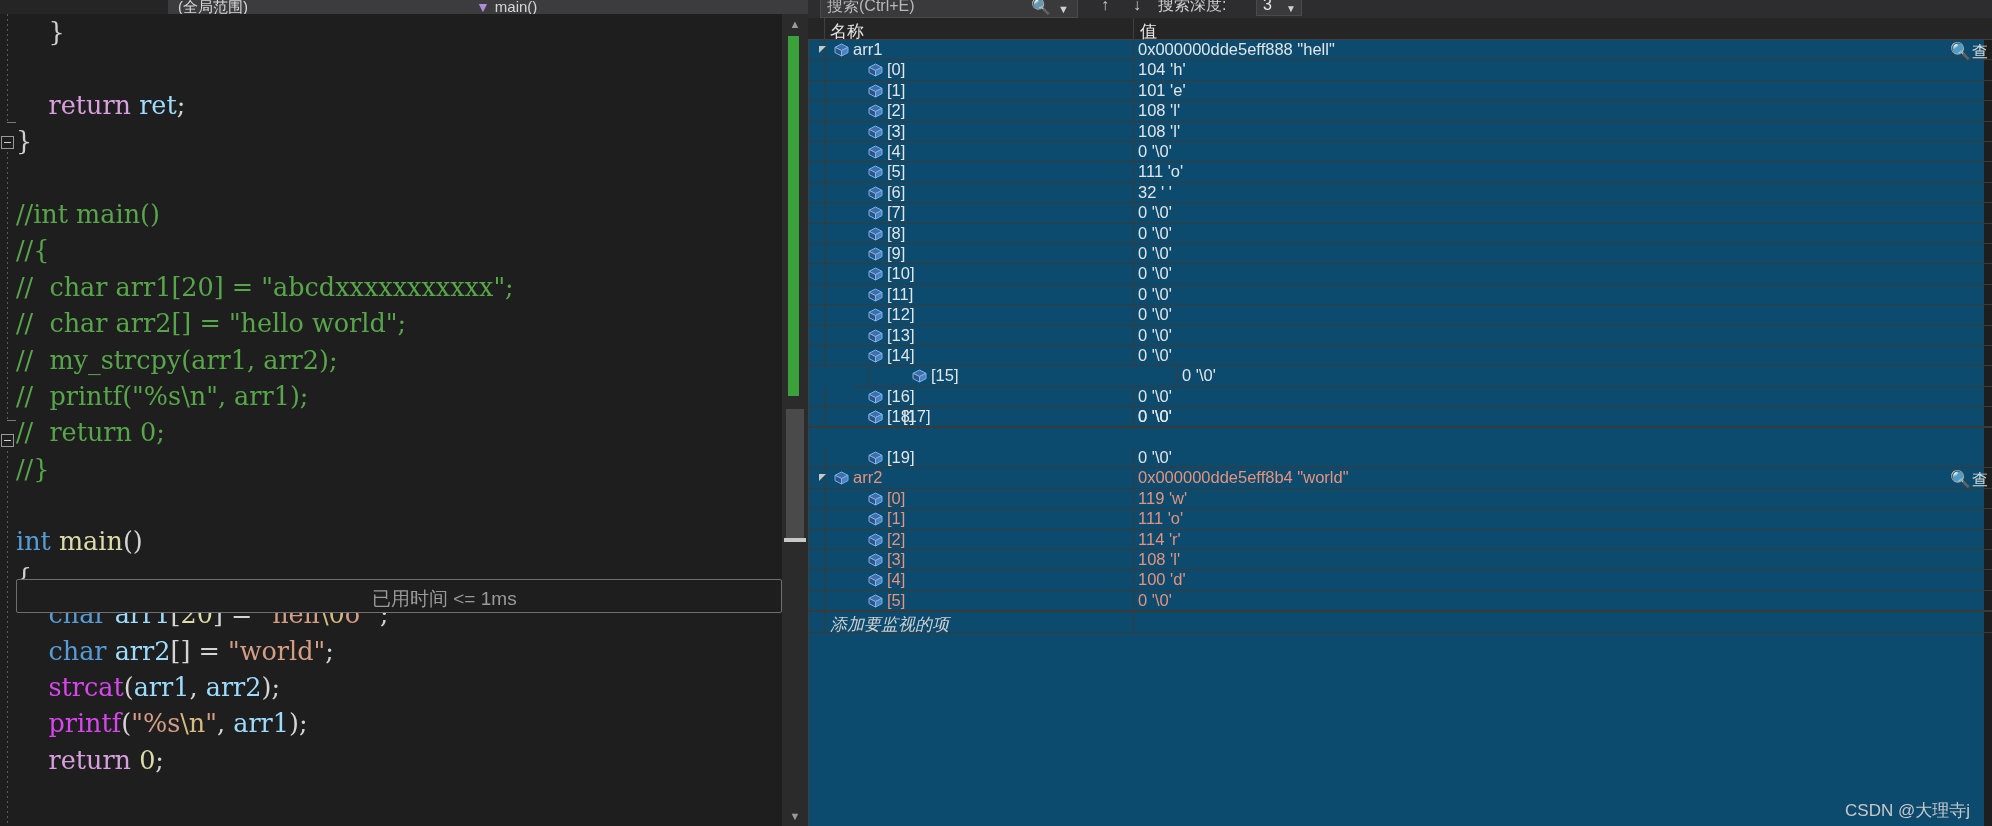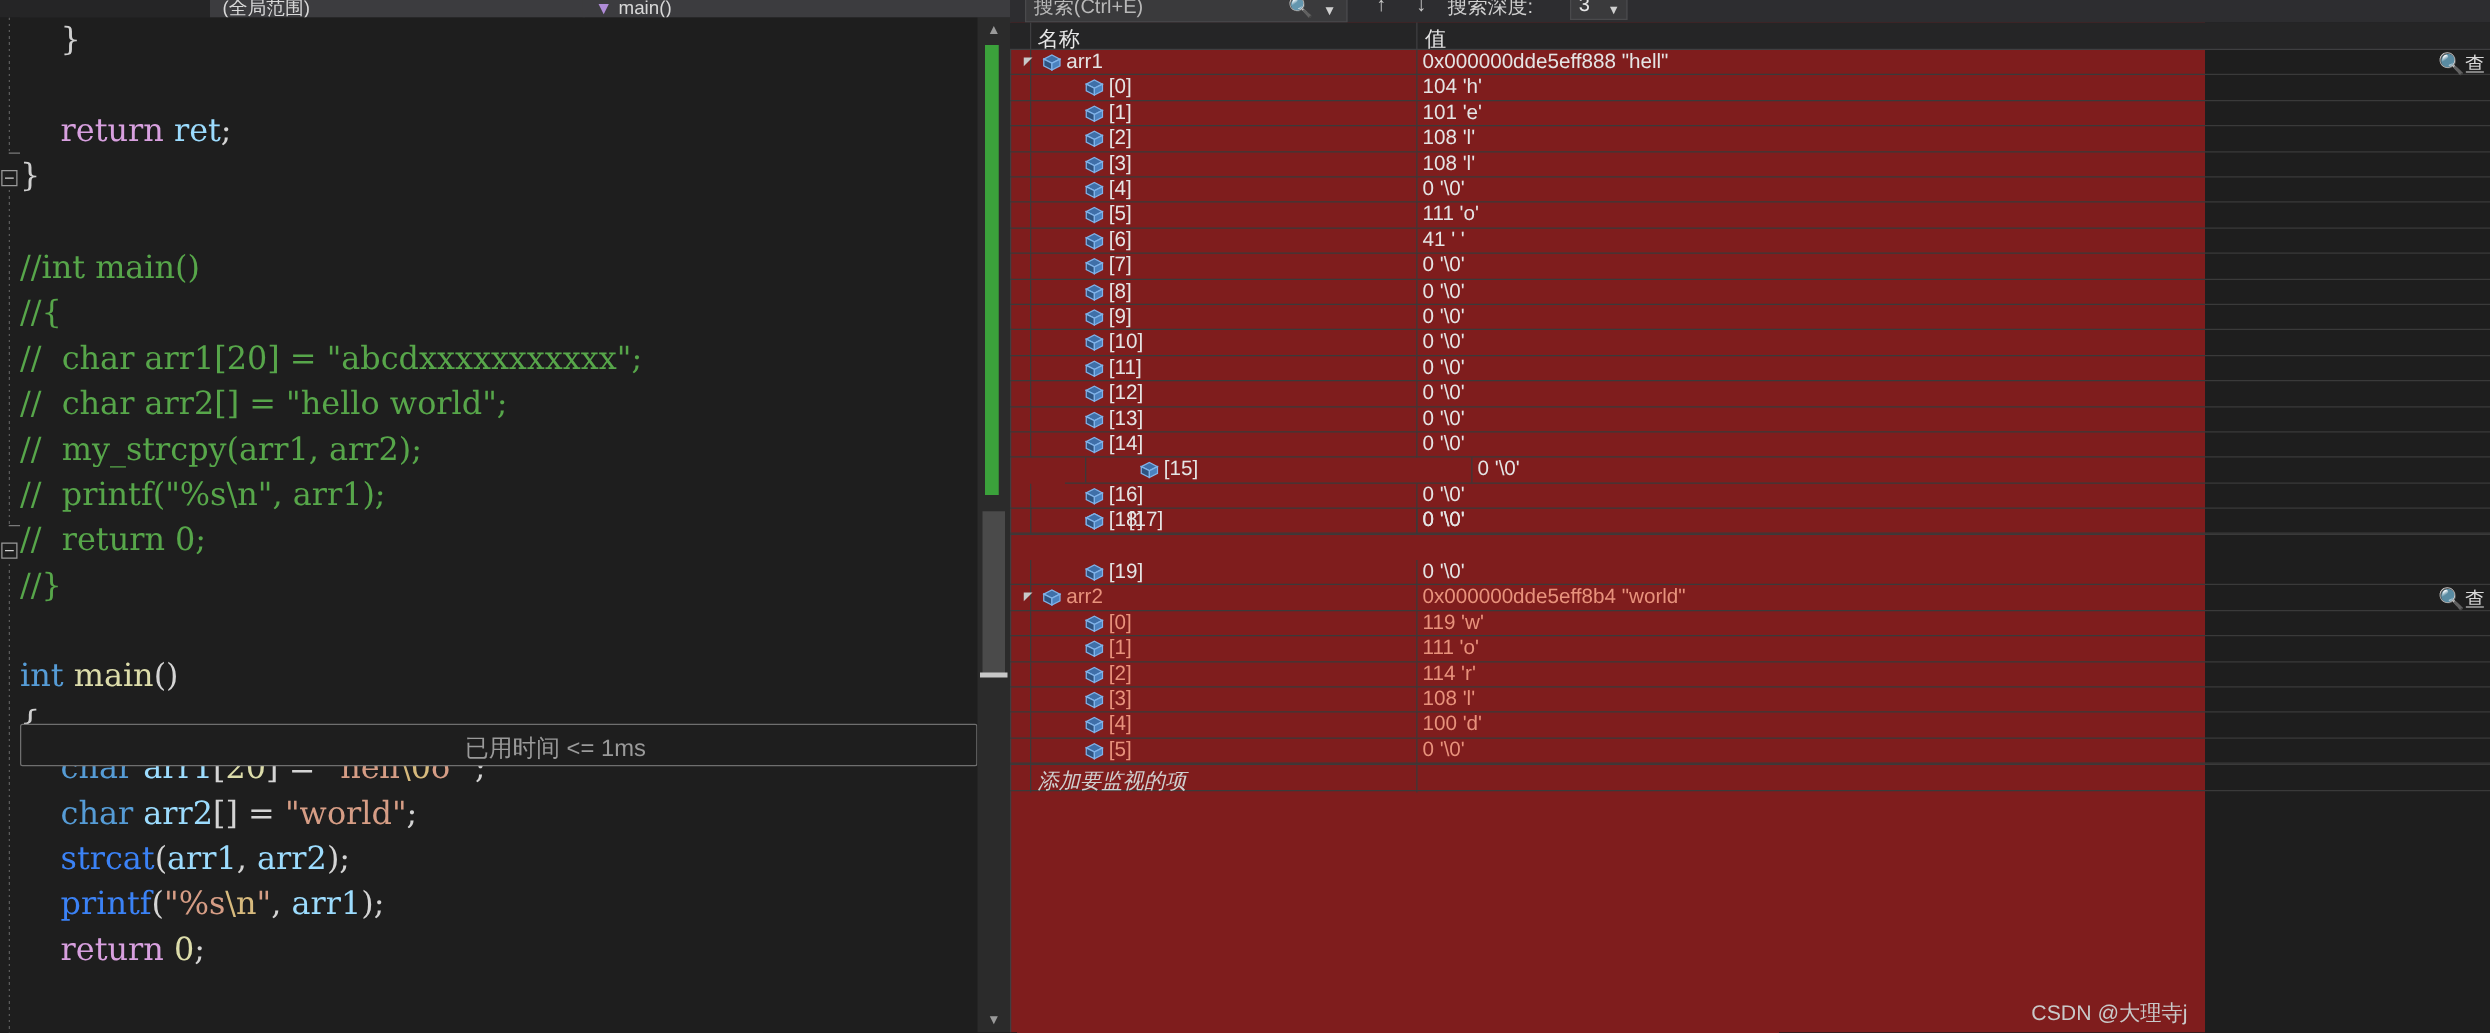--- a/index.html
+++ b/index.html
@@ -42,21 +42,21 @@
   .cl { position:relative; height:36.4px; padding-left:16px; }
   .c-green   { color:#57a64a; }
   .c-blue    { color:#569cd6; }
   .c-lblue   { color:#9cdcfe; }
   .c-yellow  { color:#dcdcaa; }
   .c-orange  { color:#d69d85; }
   .c-pink    { color:#d8a0df; }
   .c-pale    { color:#d4d4d4; }
   .c-brace   { color:#cfcfcf; }
   .c-esc     { color:#d7ba7d; }
-  .c-white   { color:#3b82f6; }
+  .c-white   { color:#d946ef; }
 
   
   .boxminus {
     position:absolute; left:1px; width:13px; height:13px;
     border:1px solid #9a9a9a; background:#1e1e1e;
   }
   .boxminus:after {
     content:""; position:absolute; left:2px; top:5px; width:7px; height:1px; background:#cfcfcf;
   }
   .vguide {
@@ -91,21 +91,21 @@
     background:#3ba13b;
   }
   .vsc-thumb {
     position:absolute; left:4px; top:395px; width:18px; height:130px; background:#4a4a4a;
   }
   .vsc-mark {
     position:absolute; left:2px; width:22px; height:4px; background:#c8c8c8;
   }
 
   
-  .watch { position:absolute; left:808px; top:0; width:956px; height:826px; background:#7f1d1d; }
+  .watch { position:absolute; left:808px; top:0; width:1176px; height:826px; background:#0c4a6e; }
 
   .watch-toolbar {
     position:absolute; left:0; top:0; width:1184px; height:18px; background:#2d2d30;
   }
   .searchbox {
     position:absolute; left:12px; top:-6px; width:258px; height:24px;
     background:#3a3a3c; border:1px solid #4a4a4c; color:#b8b8b8;
     font-size:16px; line-height:22px; padding-left:6px; white-space:nowrap; overflow:hidden;
   }
   .search-ic { position:absolute; right:26px; top:1px; color:#d0d0d0; font-size:16px; }
@@ -320,21 +320,21 @@
         </div>
         <div class="row" style="top: 142.8px;">
           <div class="lsep"></div>
           <div class="vsep"></div>
           <div class="cube" style="left: 60px;"><svg width="15" height="14" viewBox="0 0 15 14">
               <path d="M1 4.3 L7.5 1 L14 4.3 L7.5 7.6 Z" fill="#3f6fa8" stroke="#7fb2e8" stroke-width="1"></path>
               <path d="M1 4.3 L1 9.6 L7.5 13 L7.5 7.6 Z" fill="#2f5380" stroke="#7fb2e8" stroke-width="1"></path>
               <path d="M14 4.3 L14 9.6 L7.5 13 L7.5 7.6 Z" fill="#4b82bf" stroke="#7fb2e8" stroke-width="1"></path>
             </svg></div>
           <div class="cell-name" style="left: 79px;">[6]</div>
-          <div class="cell-val">41 ' '</div>
+          <div class="cell-val">32 ' '</div>
         </div>
         <div class="row" style="top: 163.2px;">
           <div class="lsep"></div>
           <div class="vsep"></div>
           <div class="cube" style="left: 60px;"><svg width="15" height="14" viewBox="0 0 15 14">
               <path d="M1 4.3 L7.5 1 L14 4.3 L7.5 7.6 Z" fill="#3f6fa8" stroke="#7fb2e8" stroke-width="1"></path>
               <path d="M1 4.3 L1 9.6 L7.5 13 L7.5 7.6 Z" fill="#2f5380" stroke="#7fb2e8" stroke-width="1"></path>
               <path d="M14 4.3 L14 9.6 L7.5 13 L7.5 7.6 Z" fill="#4b82bf" stroke="#7fb2e8" stroke-width="1"></path>
             </svg></div>
           <div class="cell-name" style="left: 79px;">[7]</div>

